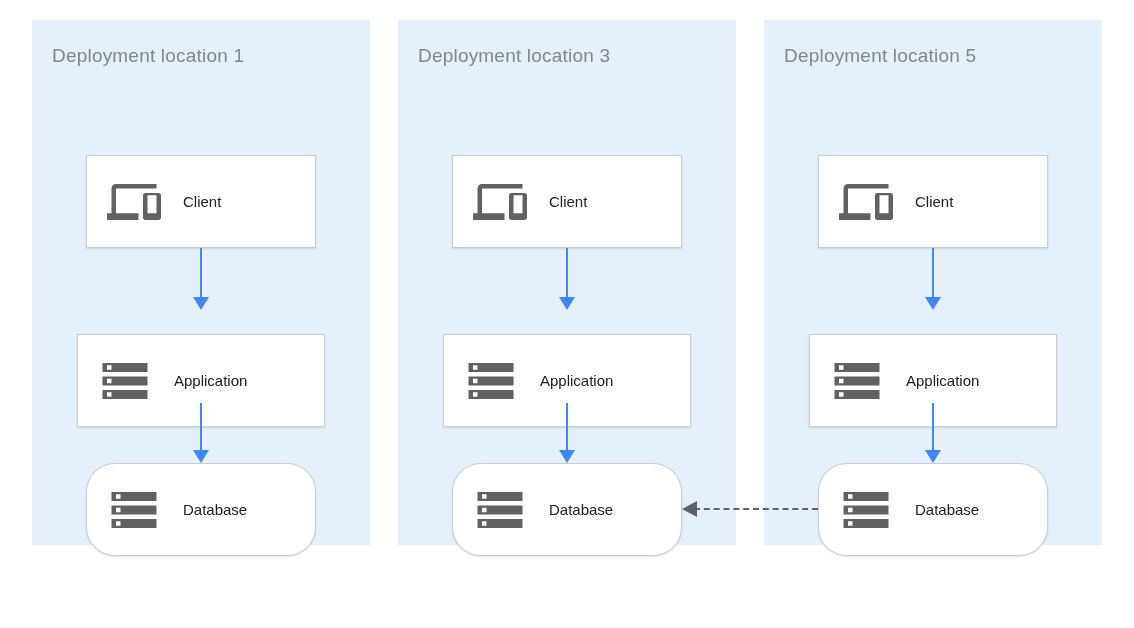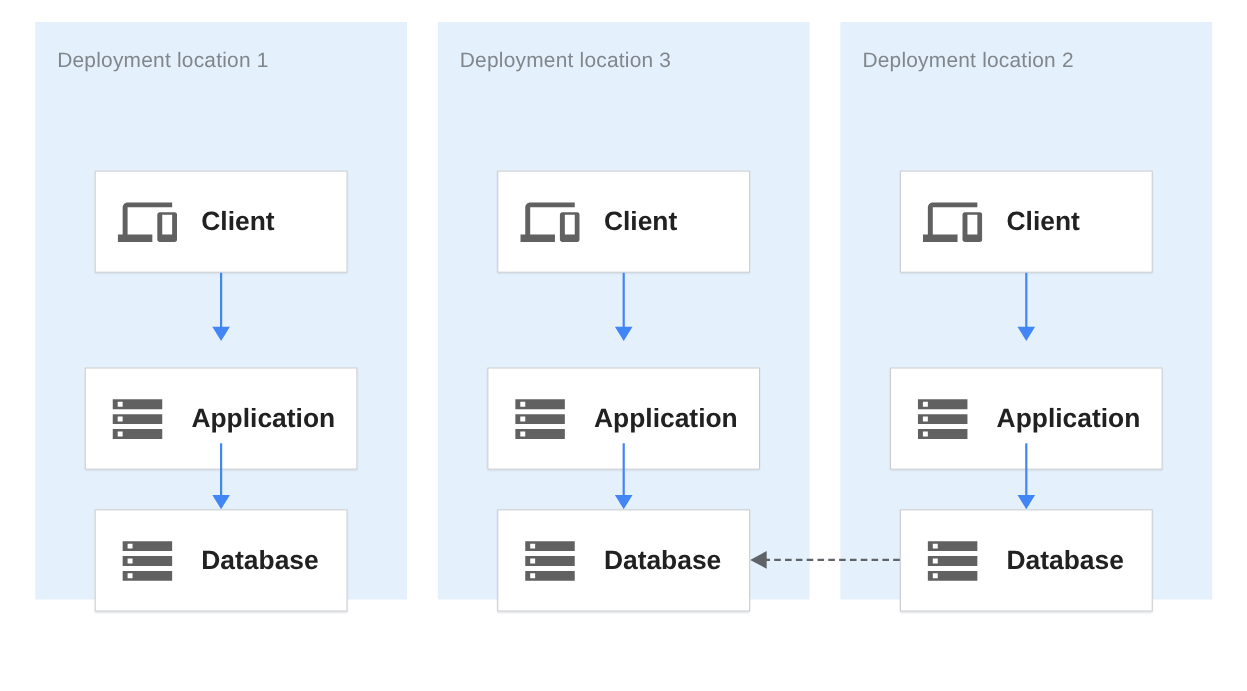--- a/index.html
+++ b/index.html
@@ -55,36 +55,35 @@
     background: var(--box-bg);
     border: 1px solid var(--box-border);
     box-shadow: 0 1px 2px rgba(0,0,0,0.12);
     display: flex;
     align-items: center;
     padding-left: 20px;
   }
   .node.wide { left: 45px; width: 248px; }
   .row-client { top: 135px; }
   .row-app    { top: 290px; margin-top: 24px; }
-  .row-db     { top: 443px; }
+  .row-db     { top: 443px; border-radius: 29px; }
 
   .node .icon {
     width: 54px;
     height: 54px;
     flex: 0 0 54px;
     color: var(--icon-gray);
   }
   .node .icon svg { display: block; width: 100%; height: 100%; fill: currentColor; }
 
   .node .label {
     margin-left: 22px;
-    font-size: 24px;
+    font-size: 15px;
     color: var(--label-text);
     white-space: nowrap;
-    font-weight: bold;
   }
 
   
   .varrow {
     position: absolute;
     left: 161px;
     width: 16px;
   }
   .varrow-1 { top: 228px; height: 62px; }
   .varrow-2 { top: 383px; height: 60px; }
@@ -206,21 +205,21 @@
       <span class="icon">
         <svg viewBox="0 0 24 24">
             <path d="M2 20h20v-4H2v4zm2-3h2v2H4v-2zM2 4v4h20V4H2zm4 3H4V5h2v2zm-4 7h20v-4H2v4zm2-3h2v2H4v-2z"></path>
           </svg>
       </span>
       <span class="label">Database</span>
     </div>
   </div>
 
   <div class="panel panel-3">
-    <div class="panel-title">Deployment location 2</div>
+    <div class="panel-title">Deployment location 5</div>
 
     <div class="node row-client">
       <span class="icon">
         <svg viewBox="0 0 24 24">
             <path d="M4 6h18V4H4c-1.1 0-2 .9-2 2v11H0v3h14v-3H4V6zm19 2h-6c-.55 0-1 .45-1 1v10c0 .55.45 1 1 1h6c.55 0 1-.45 1-1V9c0-.55-.45-1-1-1zm-1 9h-4v-8h4v8z"></path>
           </svg>
       </span>
       <span class="label">Client</span>
     </div>
 

